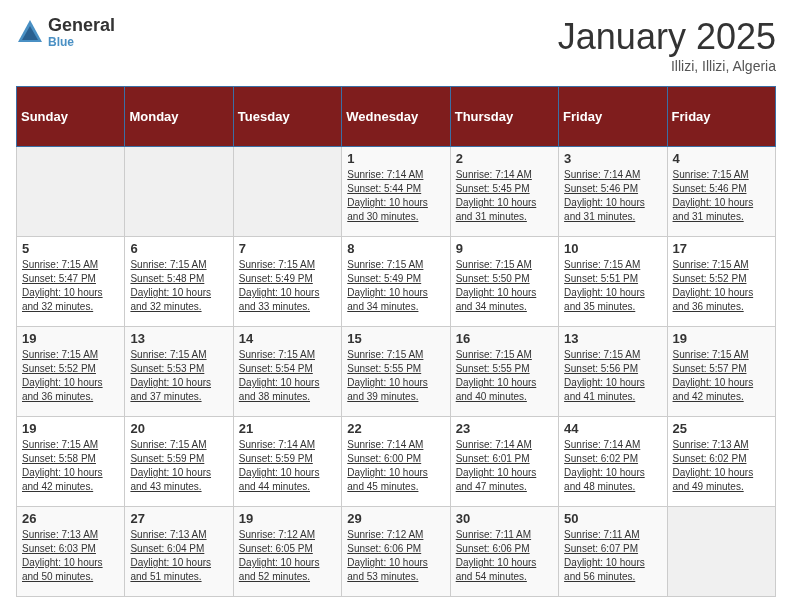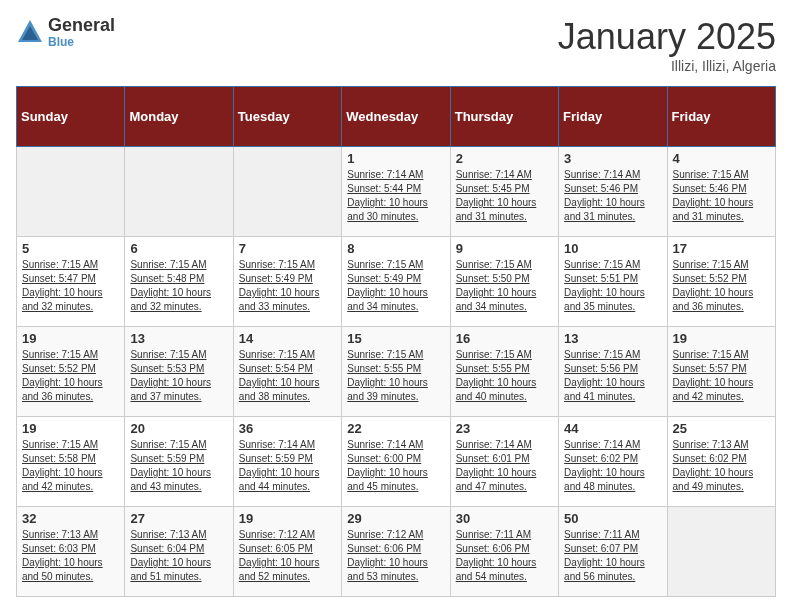--- a/index.html
+++ b/index.html
@@ -275,21 +275,21 @@
 and 42 minutes.</div>
         </td>
         <td>
           <span class="day-number">20</span>
           <div class="day-info" style="white-space: pre-line;">Sunrise: 7:15 AM
 Sunset: 5:59 PM
 Daylight: 10 hours
 and 43 minutes.</div>
         </td>
         <td>
-          <span class="day-number">36</span>
+          <span class="day-number">21</span>
           <div class="day-info" style="white-space: pre-line;">Sunrise: 7:14 AM
 Sunset: 5:59 PM
 Daylight: 10 hours
 and 44 minutes.</div>
         </td>
         <td>
           <span class="day-number">22</span>
           <div class="day-info" style="white-space: pre-line;">Sunrise: 7:14 AM
 Sunset: 6:00 PM
 Daylight: 10 hours
@@ -312,21 +312,21 @@
         <td>
           <span class="day-number">25</span>
           <div class="day-info" style="white-space: pre-line;">Sunrise: 7:13 AM
 Sunset: 6:02 PM
 Daylight: 10 hours
 and 49 minutes.</div>
         </td>
       </tr>
       <tr>
         <td>
-          <span class="day-number">32</span>
+          <span class="day-number">26</span>
           <div class="day-info" style="white-space: pre-line;">Sunrise: 7:13 AM
 Sunset: 6:03 PM
 Daylight: 10 hours
 and 50 minutes.</div>
         </td>
         <td>
           <span class="day-number">27</span>
           <div class="day-info" style="white-space: pre-line;">Sunrise: 7:13 AM
 Sunset: 6:04 PM
 Daylight: 10 hours

